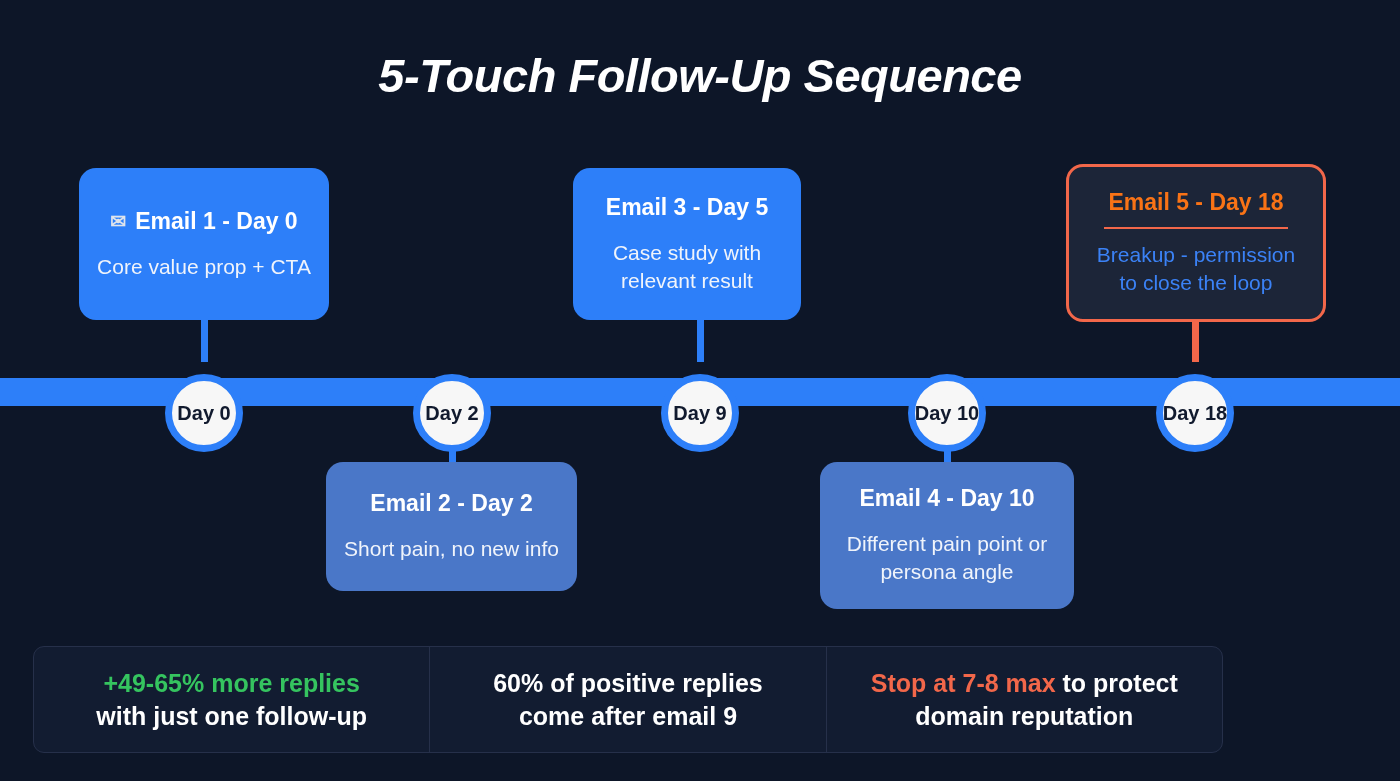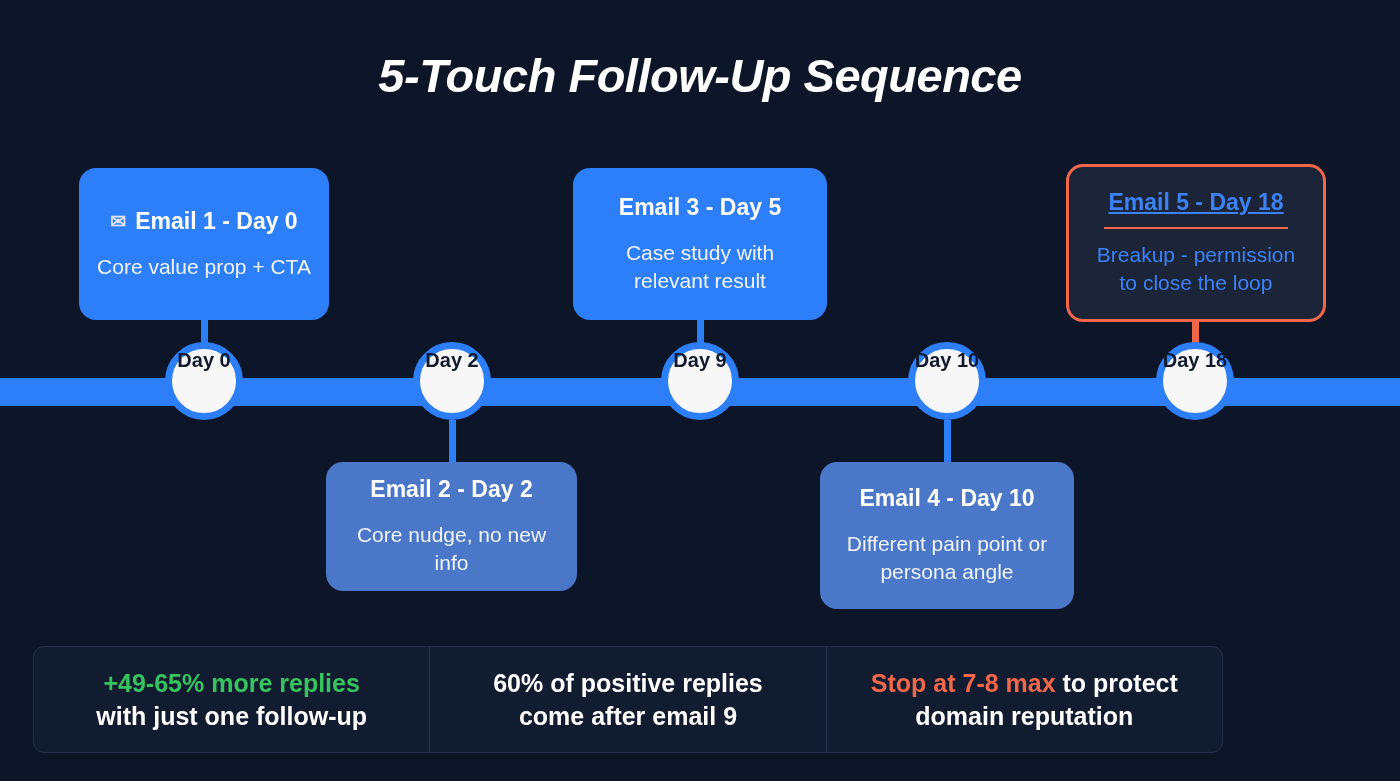--- a/index.html
+++ b/index.html
@@ -20,25 +20,25 @@
     font-style:italic;
   }
 
   
   .timeline-bar {
     position:absolute; left:-10px; top:378px;
     width:1420px; height:28px;
     background:#2d7ff9;
   }
   .node {
-    position:absolute; top:342px;
+    position:absolute; top:374px;
     width:78px; height:78px; border-radius:50%;
     background:#f7f7f7;
     border:7px solid #2d7ff9;
-    display:flex; align-items:flex-start; justify-content:center;
+    display:flex; align-items:center; justify-content:center;
     font-size:20px; font-weight:bold; color:#111a2e;
     white-space:nowrap;
   }
 
   
   .connector { position:absolute; width:7px; background:#2d7ff9; }
   .connector.orange { background:#f2674a; }
 
   
   .card {
@@ -53,21 +53,21 @@
   .card.muted  { background:#4a77c8; }
   .card.outline {
     background:#1c2538;
     border:3px solid #f2674a;
   }
   .card-title {
     font-size:23px; font-weight:bold; color:#ffffff;
     white-space:nowrap;
     display:flex; align-items:center; gap:9px;
   }
-  .card.outline .card-title { color:#3b82f6;text-decoration:underline; }
+  .card.outline .card-title { color:#f97316; }
   .card-divider {
     width:84%; height:2px; background:#f2674a;
     margin:11px 0 4px 0;
   }
   .card-desc {
     font-size:21px; color:#f0f4fb; line-height:1.32;
     margin-top:18px;
   }
   .card.outline .card-desc { margin-top:8px; color:#3b82f6; }
   .envelope { font-size:19px; line-height:1; color:#dfe4ec; }
@@ -133,23 +133,23 @@
         <div class="card-title">
           <span class="envelope">✉</span>
           <span>Email 1 - Day 0</span>
         </div>
         <div class="card-desc">Core value prop + CTA</div>
       </div>
       <div class="card muted" style="left: 326px; top: 462px; width: 251px; height: 129px;">
         <div class="card-title">
           <span>Email 2 - Day 2</span>
         </div>
-        <div class="card-desc">Core nudge, no new info</div>
+        <div class="card-desc">Short pain, no new info</div>
       </div>
-      <div class="card bright" style="left: 573px; top: 168px; width: 254px; height: 152px;">
+      <div class="card bright" style="left: 573px; top: 168px; width: 228px; height: 152px;">
         <div class="card-title">
           <span>Email 3 - Day 5</span>
         </div>
         <div class="card-desc">Case study with relevant result</div>
       </div>
       <div class="card muted" style="left: 820px; top: 462px; width: 254px; height: 147px;">
         <div class="card-title">
           <span>Email 4 - Day 10</span>
         </div>
         <div class="card-desc">Different pain point or persona angle</div>

